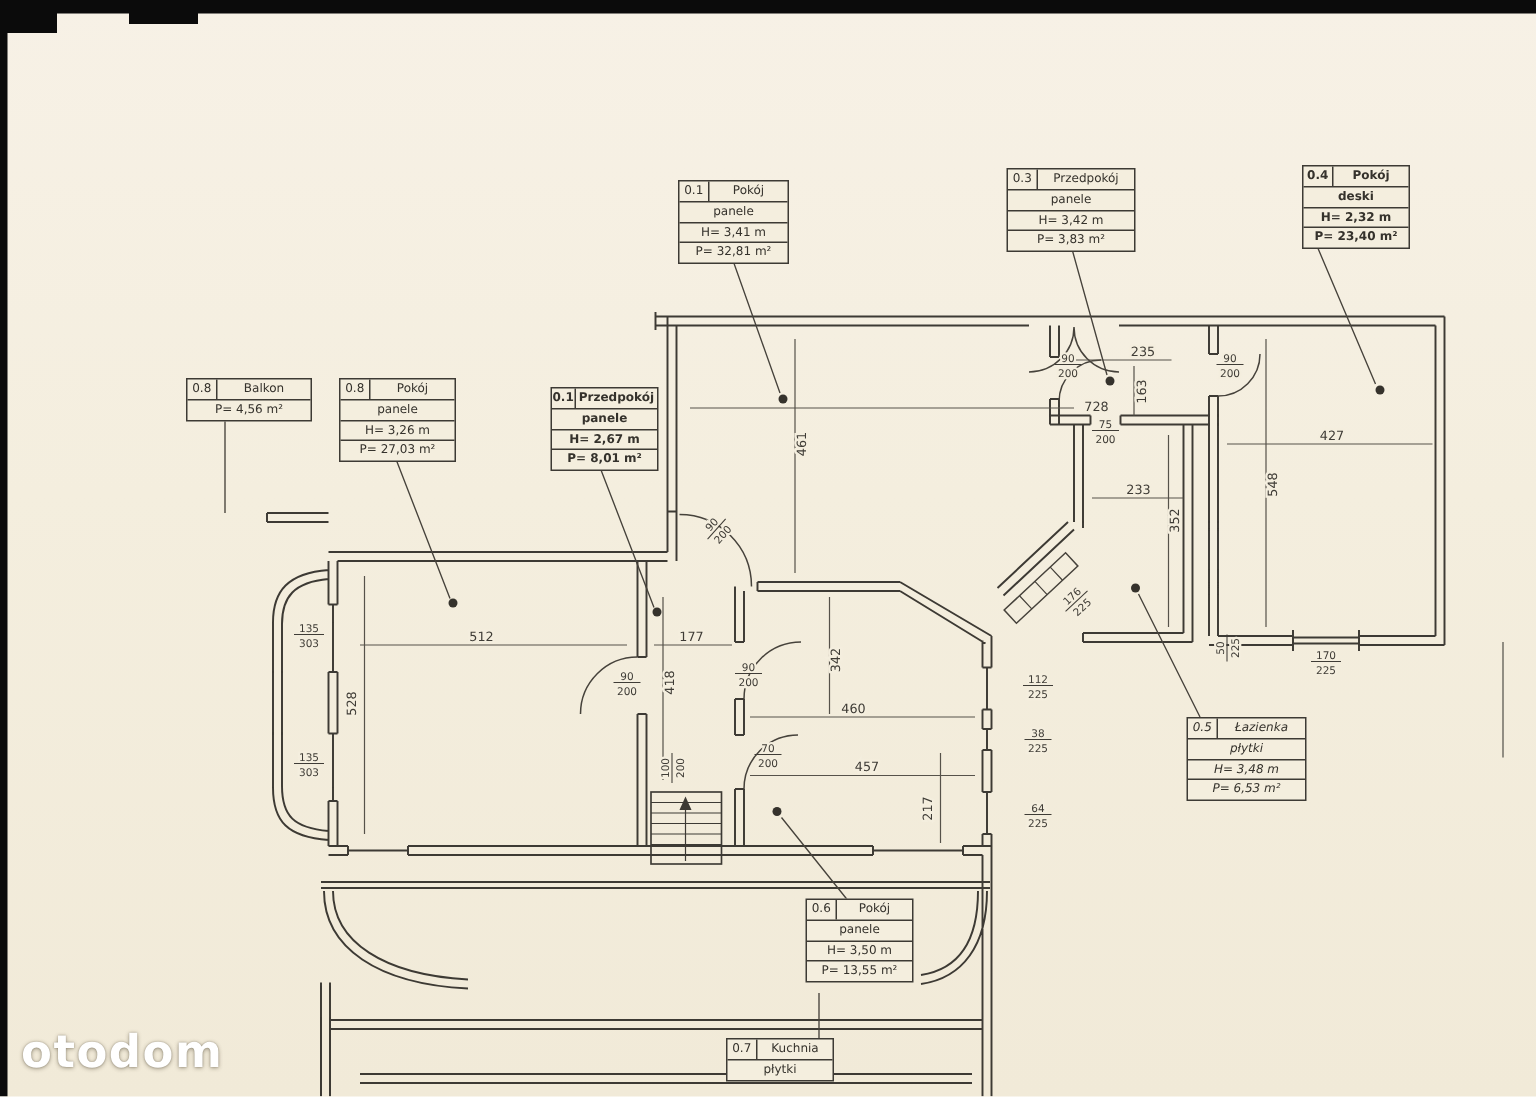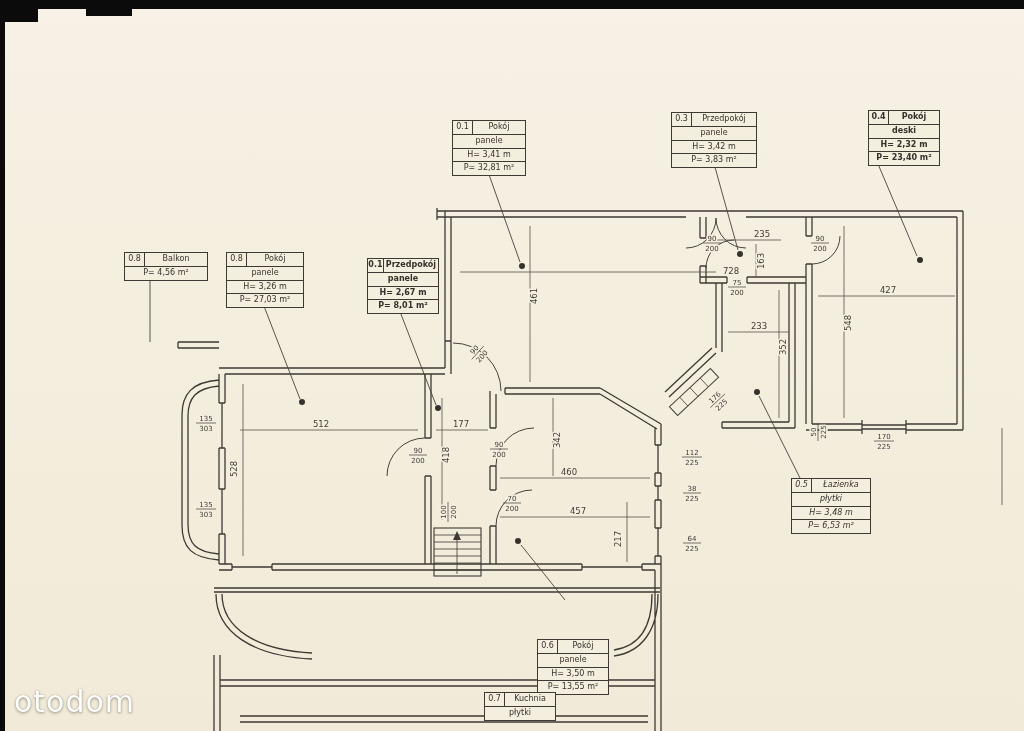--- a/index.html
+++ b/index.html
@@ -25,21 +25,21 @@
   .roombox{
     position:absolute;border:1px solid #3d3a34;background:#f4eede;
     font-size:8px;line-height:1.35;color:#35322c;text-align:center;z-index:3;
   }
   .rb-head{display:flex;align-items:stretch;}
   .rb-id{width:19px;border-right:1px solid #3d3a34;padding:1px 0;}
   .rb-name{flex:1;padding:1px 2px;}
   .rb-row{border-top:1px solid #3d3a34;padding:1px 2px;}
   .watermark{
     position:absolute;left:14px;top:684px;z-index:4;
-    font-size:30px;font-weight:400;letter-spacing:1px;color:#ffffff;
+    font-size:30px;font-weight:700;letter-spacing:1px;color:#ffffff;
     text-shadow:0 1px 3px rgba(60,50,30,.45), 0 0 1px rgba(60,50,30,.4);
   }
 </style>
 </head>
 <body>
 
 <div class="page">
 
   <div class="scan-edge top"></div>
   <div class="scan-edge left"></div>
@@ -314,21 +314,21 @@
   <div class="roombox" style="left:791px;top:478px;width:78px;font-style:italic;">
     <div class="rb-head">
       <span class="rb-id">0.5</span>
       <span class="rb-name">Łazienka</span>
     </div>
     <div class="rb-row">płytki</div>
     <div class="rb-row">H= 3,48 m</div>
     <div class="rb-row">P= 6,53 m²</div>
   </div>
 
-  <div class="roombox" style="left:537px;top:599px;width:70px;margin-top:40px;">
+  <div class="roombox" style="left:537px;top:599px;width:70px;">
     <div class="rb-head">
       <span class="rb-id">0.6</span>
       <span class="rb-name">Pokój</span>
     </div>
     <div class="rb-row">panele</div>
     <div class="rb-row">H= 3,50 m</div>
     <div class="rb-row">P= 13,55 m²</div>
   </div>
 
   <div class="roombox" style="left:484px;top:692px;width:70px;">

